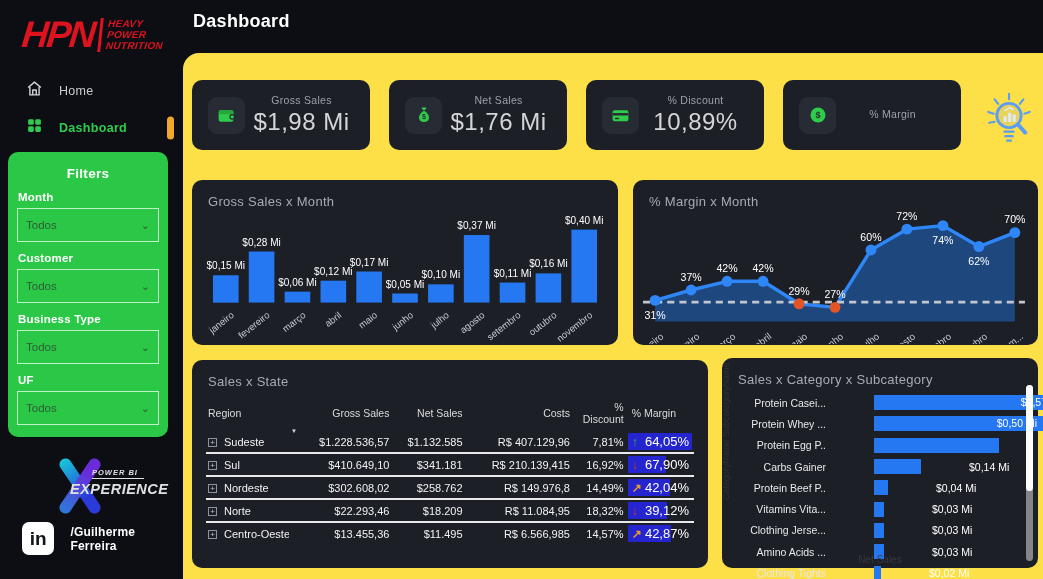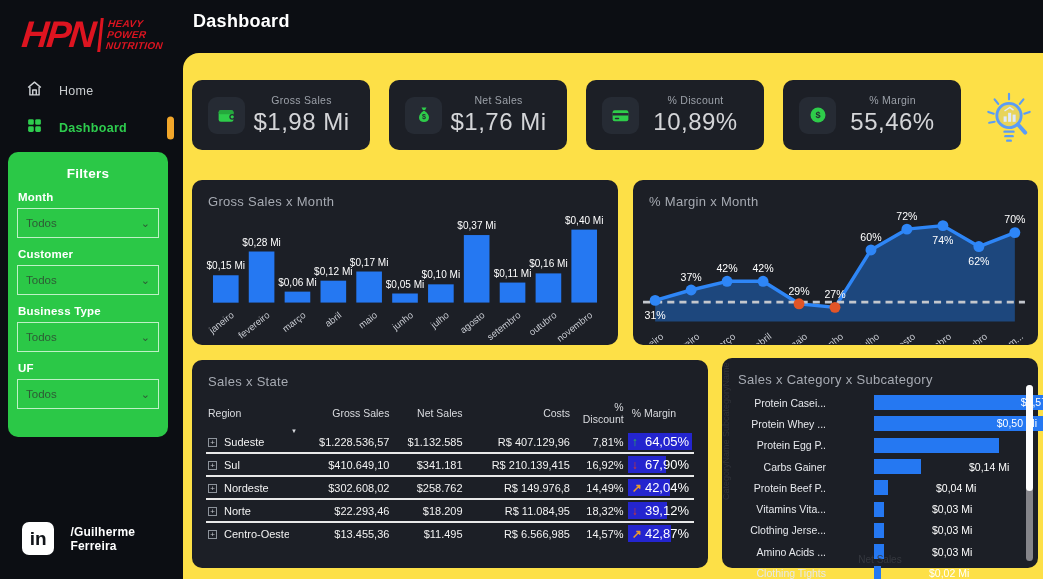--- a/index.html
+++ b/index.html
@@ -15,21 +15,21 @@
   .hpn-side span { display:block; font-style:italic; font-weight:bold; font-size:10px; color:#dd1420; line-height:1.12; letter-spacing:.3px; }
   .nav { position:absolute; left:0; top:72px; width:183px; }
   .nav-item { position:relative; display:flex; align-items:center; gap:16px; padding:8px 0 8px 26px; cursor:pointer; }
   .nav-item .nav-label { font-size:12.5px; color:#c9cccf; letter-spacing:.3px; }
   .nav-item.active .nav-label { color:#2ecc4e; font-weight:bold; }
   .nav-pill { position:absolute; right:9px; top:50%; transform:translateY(-50%); width:7px; height:23px; border-radius:4px; background:#f2a62a; }
   
   .filters { position:absolute; left:8px; top:152px; width:160px; height:285px; background:#2bc847; border-radius:10px; padding:10px 9px; }
   .filters-title { text-align:center; color:#fff; font-weight:bold; font-size:13.5px; margin:4px 0 6px; letter-spacing:.3px; }
   .filter-label { color:#fff; font-weight:bold; font-size:11.5px; margin:10px 0 5px 1px; letter-spacing:.2px; }
-  .filter-dd { display:flex; align-items:center; justify-content:space-between; height:30px; border:1px solid rgba(240,255,240,.75); padding:4px 8px; cursor:pointer;gap:12px; }
+  .filter-dd { display:flex; align-items:center; justify-content:space-between; height:30px; border:1px solid rgba(240,255,240,.75); padding:16px 8px; cursor:pointer;gap:12px; }
   .filter-dd .dd-value { color:#2e5a35; font-size:11.5px; }
   .filter-dd .dd-chevron { color:#2e5a35; font-size:11px; line-height:1; }
   
   .xp-logo { position:absolute; left:46px; top:458px; width:110px; height:58px; }
   .x-bar { position:absolute; left:2px; top:22px; width:64px; height:12px; border-radius:6px; }
   .x-bar.b1 { transform:rotate(56deg); background:linear-gradient(90deg,#17c9d8,#2b3bd9 70%); }
   .x-bar.b2 { transform:rotate(-56deg); background:linear-gradient(90deg,#2b7bd9,#6a2bd9 75%); }
   .xp-text { position:absolute; left:24px; top:10px; font-style:italic; font-weight:bold; color:#dfe0e4; }
   .xp-top { font-size:7.5px; letter-spacing:1px; border-bottom:1px solid #dfe0e4; padding-bottom:1px; margin-left:22px; width:52px; }
   .xp-bottom { font-size:14.5px; letter-spacing:.5px; margin-top:2px; }
@@ -148,20 +148,28 @@
             <span class="dd-chevron">⌄</span>
           </div>
           <div class="filter-label">UF</div>
           <div class="filter-dd">
             <span class="dd-value">Todos</span>
             <span class="dd-chevron">⌄</span>
           </div>
         </div>
     </div>
 
+    <div class="xp-logo">
+      <div class="x-bar b1"></div>
+      <div class="x-bar b2"></div>
+      <div class="xp-text">
+        <div class="xp-top">POWER BI</div>
+        <div class="xp-bottom">EXPERIENCE</div>
+      </div>
+    </div>
 
     <div class="li-row">
       <div class="li-icon">in</div>
       <div class="li-credit">/Guilherme Ferreira</div>
     </div>
   </aside>
 
   <div class="main-header-title">Dashboard</div>
 
   <div class="content-panel">
@@ -207,21 +215,20 @@
         </div>
         <div class="kpi-card" style="left: 600px;">
           <div class="kpi-chip">
             <svg width="20" height="20" viewBox="0 0 24 24">
               <circle cx="12" cy="12" r="9" fill="#2ecc4a"></circle>
               <text x="12" y="16" font-size="11" font-weight="bold" fill="#262b34" text-anchor="middle">$</text>
             </svg>
           </div>
           <div class="kpi-text">
             <div class="kpi-label">% Margin</div>
-            <div class="kpi-value">55,46%</div>
           </div>
         </div>
       </div>
 
     <div class="insight-bulb">
       <svg viewBox="0 0 60 62" width="54" height="58">
         <g stroke="#5b9cf5" stroke-width="2.4" stroke-linecap="round">
           <line x1="30" y1="2" x2="30" y2="8"></line>
           <line x1="14" y1="8" x2="18" y2="13"></line>
           <line x1="46" y1="8" x2="42" y2="13"></line>

